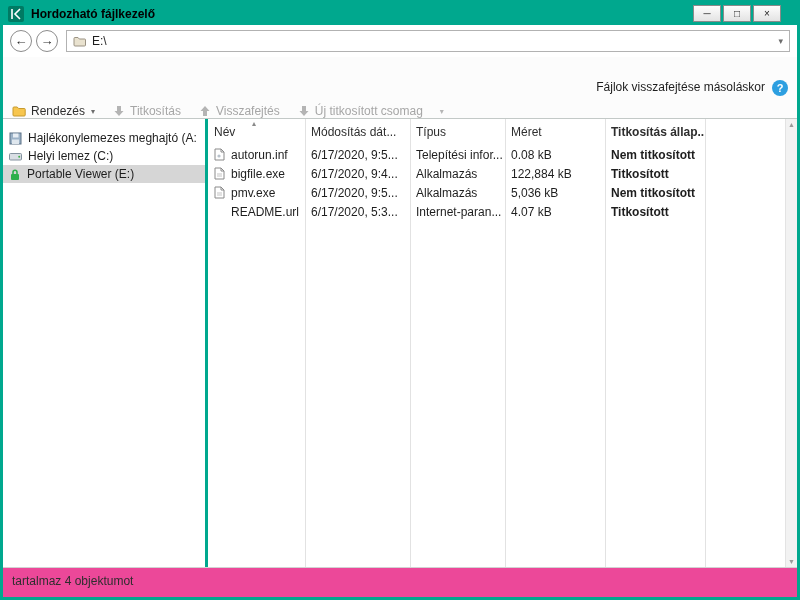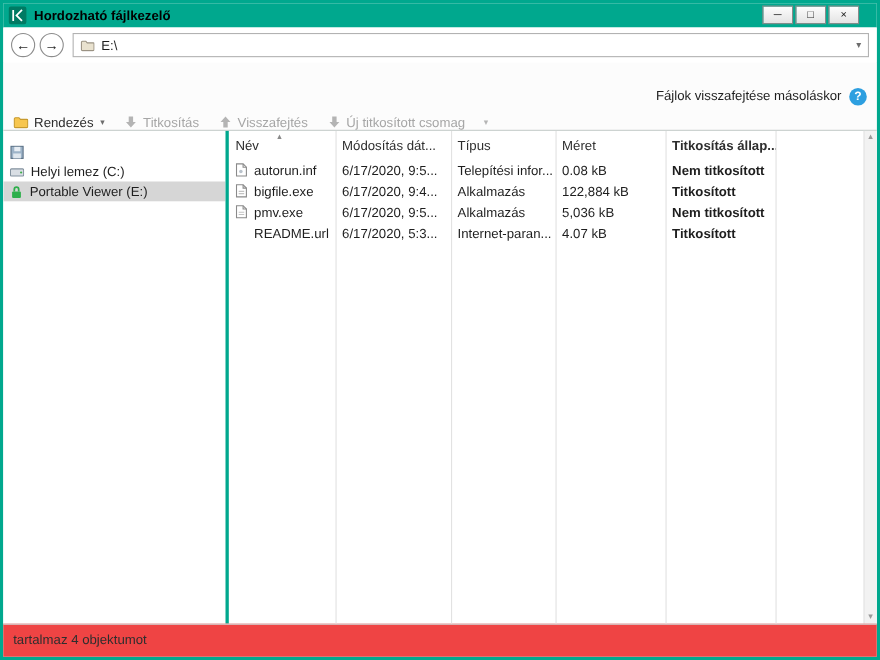--- a/index.html
+++ b/index.html
@@ -55,21 +55,21 @@
   .sort-arrow { position:absolute; top:1px; left:44px; font-size:8px; line-height:8px; color:#8a8a8a; }
   .fl-row { display:flex; height:19px; align-items:center; }
   .namecell { display:flex; align-items:center; gap:5px; }
   .ficon { width:12px; flex:0 0 12px; display:flex; }
 
   .scrollbar { width:12px; background:#f2f2f2; border-left:1px solid #e3e3e3;
     display:flex; flex-direction:column; justify-content:space-between; align-items:center; padding:2px 0; }
   .scroll-arrow { font-size:7px; color:#9a9a9a; line-height:7px; }
 
   
-  .statusbar { flex:0 0 30px; background:#ef4444; border-top:1px solid #d2d2d2;
+  .statusbar { flex:0 0 30px; background:#ec4899; border-top:1px solid #d2d2d2;
     display:flex; align-items:flex-start; padding:6px 9px 0 9px; color:#2e2e2e;text-align:right; }
 </style>
 </head>
 <body>
 
 <div class="window">
 
   <div class="titlebar">
     <span class="logo">
       <svg width="12" height="12" viewBox="0 0 12 12">
@@ -148,20 +148,21 @@
 
     <div class="sidebar">
       <div class="side-item">
         <span class="sicon">
           <svg width="13" height="13" viewBox="0 0 13 13">
               <rect x="1" y="1" width="11" height="11" fill="#9db3c8" stroke="#5b7186"></rect>
               <rect x="4" y="1.5" width="5.5" height="4" fill="#e8eef4"></rect>
               <rect x="3" y="7.5" width="7" height="4.5" fill="#dfe7ee"></rect>
             </svg>
         </span>
+        <span>Hajlékonylemezes meghajtó (A:</span>
       </div>
       <div class="side-item">
         <span class="sicon">
           <svg width="13" height="13" viewBox="0 0 13 13">
               <rect x="0.5" y="3.5" width="12" height="6.5" rx="1" fill="#d9dee4" stroke="#84929f"></rect>
               <circle cx="10.2" cy="6.8" r="1" fill="#3fae49"></circle>
             </svg>
         </span>
         <span>Helyi lemez (C:)</span>
       </div>

